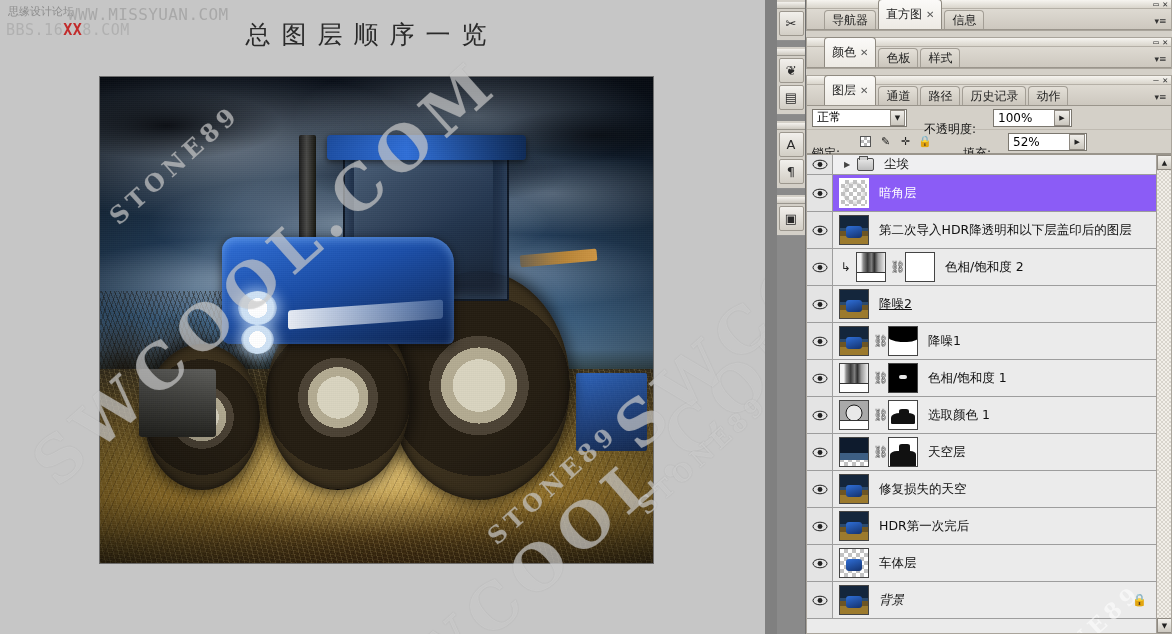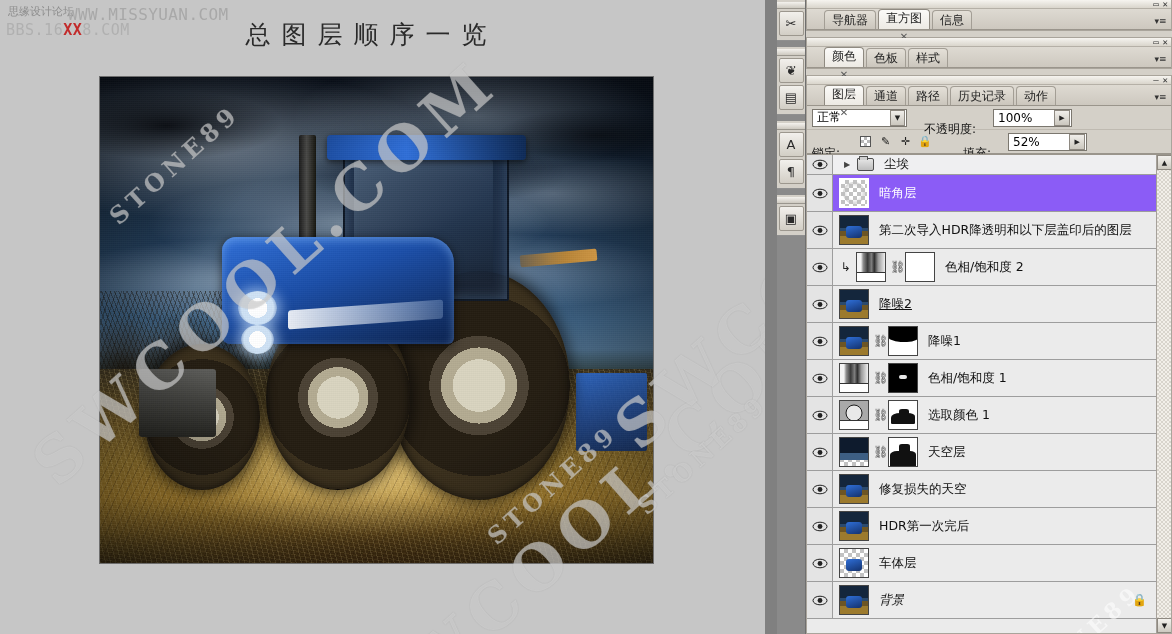--- a/index.html
+++ b/index.html
@@ -240,22 +240,21 @@
     display: flex; align-items: center; gap: 4px;
     font-size: 12px; color: #1f1f1f;
     background: linear-gradient(#e4e0d8, #cbc6bd);
     border: 1px solid #a39e95; border-bottom: none;
     border-radius: 4px 4px 0 0;
     margin-right: 2px; white-space: nowrap;
   }
   .tab.active {
     background: linear-gradient(#fbfaf8, #edeae4);
     border-color: #8f8a81;
-    height: 20px;
-    flex-direction: column;
+    height: 30px;
   }
   .tab .x { font-size: 10px; color: #5a5a5a; }
   .tab-menu {
     position: absolute; right: 4px; bottom: 2px;
     width: 13px; height: 13px;
     display: flex; align-items: center; justify-content: center;
     font-size: 9px; color: #333;
   }
   .panel-body { background: #d4d0c8; }
 

